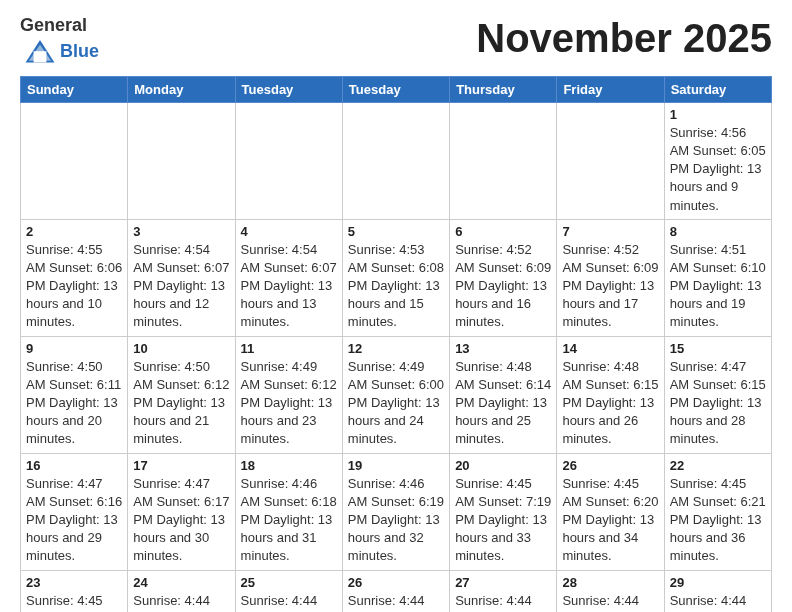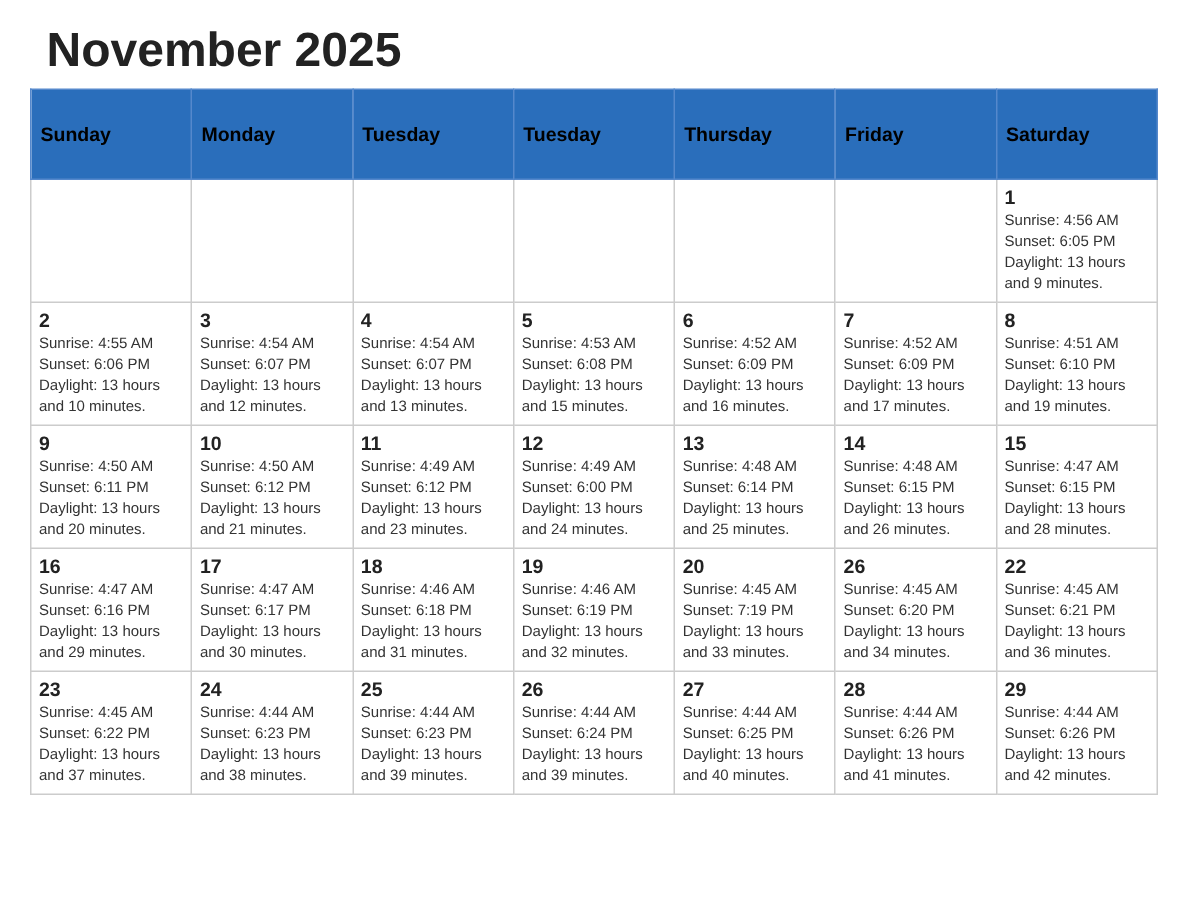--- a/index.html
+++ b/index.html
@@ -38,41 +38,41 @@
     }
     .logo-icon {
       width: 32px;
       height: 32px;
       margin-left: 4px;
     }
     .title-block {
       text-align: right;
     }
     .month-title {
-      font-size: 32px;
+      font-size: 40px;
       font-weight: bold;
       color: #222;
       line-height: 1.1;
       margin-left: 11px;
     }
     .location {
       font-size: 14px;
       color: #333;
     }
     .calendar {
       width: 100%;
       border-collapse: collapse;
       border: 1px solid #ccc;
     }
     .calendar th {
       background: #2a6ebb;
-      color: #000000;
+      color: #ffffff;
       font-size: 13px;
       font-weight: bold;
-      padding: 22px 6px;
+      padding: 5px 6px;
       text-align: left;
       border: 1px solid #5588cc;
     }
     .calendar td {
       width: calc(100% / 7);
       vertical-align: top;
       padding: 4px 5px;
       font-size: 10px;
       color: #222;
       border: 1px solid #ccc;
@@ -80,36 +80,49 @@
       background: #fff;
     }
     .day-number {
       font-size: 13px;
       font-weight: bold;
       color: #222;
       display: block;
       margin-bottom: 2px;
     }
     .day-info {
-      font-size: 10px;
+      font-size: 13px;
       color: #333;
       line-height: 1.4;
     }
     .empty {
       background: #f5f5f5;
     }
     .calendar tr:last-child td {
       min-height: 50px;
     }
   </style>
 </head>
 <body>
 
 <div class="page">
   <div class="header">
+    <div class="logo">
+      <div>
+        <div class="logo-text"><span>General</span></div>
+        <div style="display:flex;align-items:center;gap:4px;">
+          <svg class="logo-icon" viewBox="0 0 40 34" xmlns="http://www.w3.org/2000/svg">
+            <polygon points="20,2 38,30 2,30" fill="#2a6ebb"></polygon>
+            <polygon points="20,8 34,28 6,28" fill="#fff" opacity="0.5"></polygon>
+            <rect x="12" y="16" width="16" height="14" fill="#fff"></rect>
+          </svg>
+          <div class="logo-text" style="color:#2a6ebb;font-weight:bold;">Blue</div>
+        </div>
+      </div>
+    </div>
     <div class="title-block">
       <div class="month-title">November 2025</div>
     </div>
   </div>
 
   <table class="calendar">
     <thead>
       <tr>
       <th>Sunday</th>
           <th>Monday</th>

